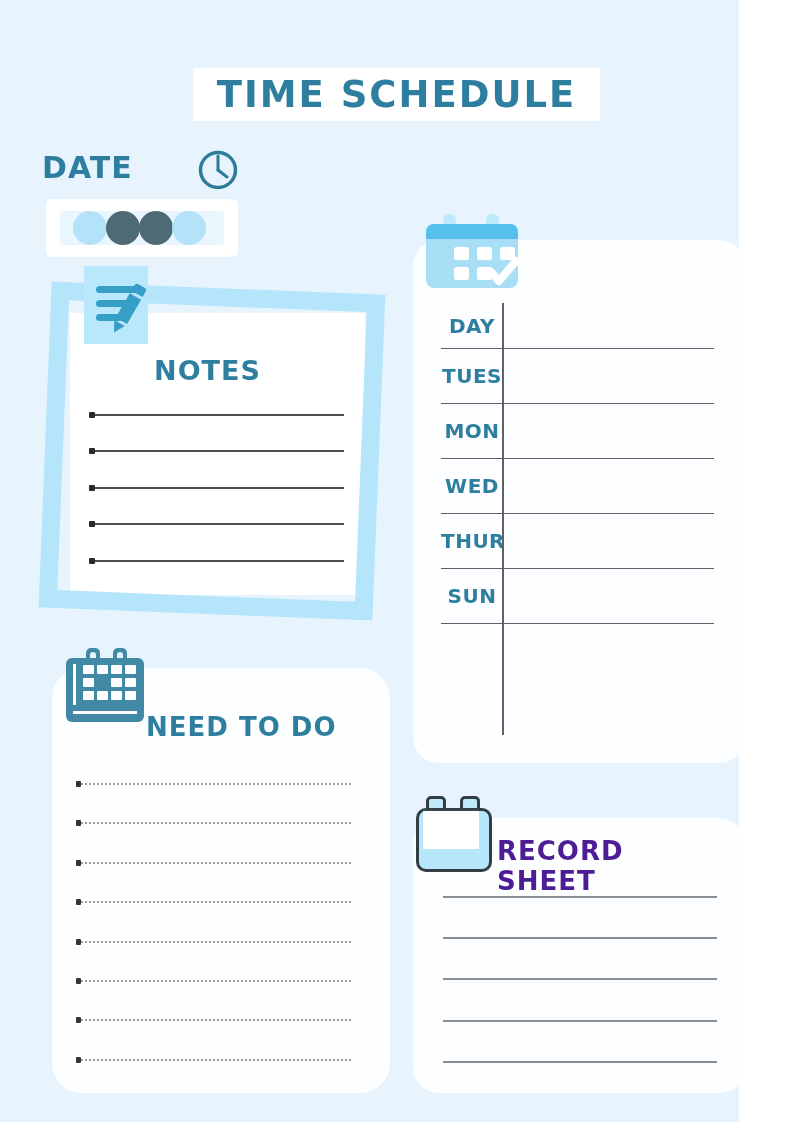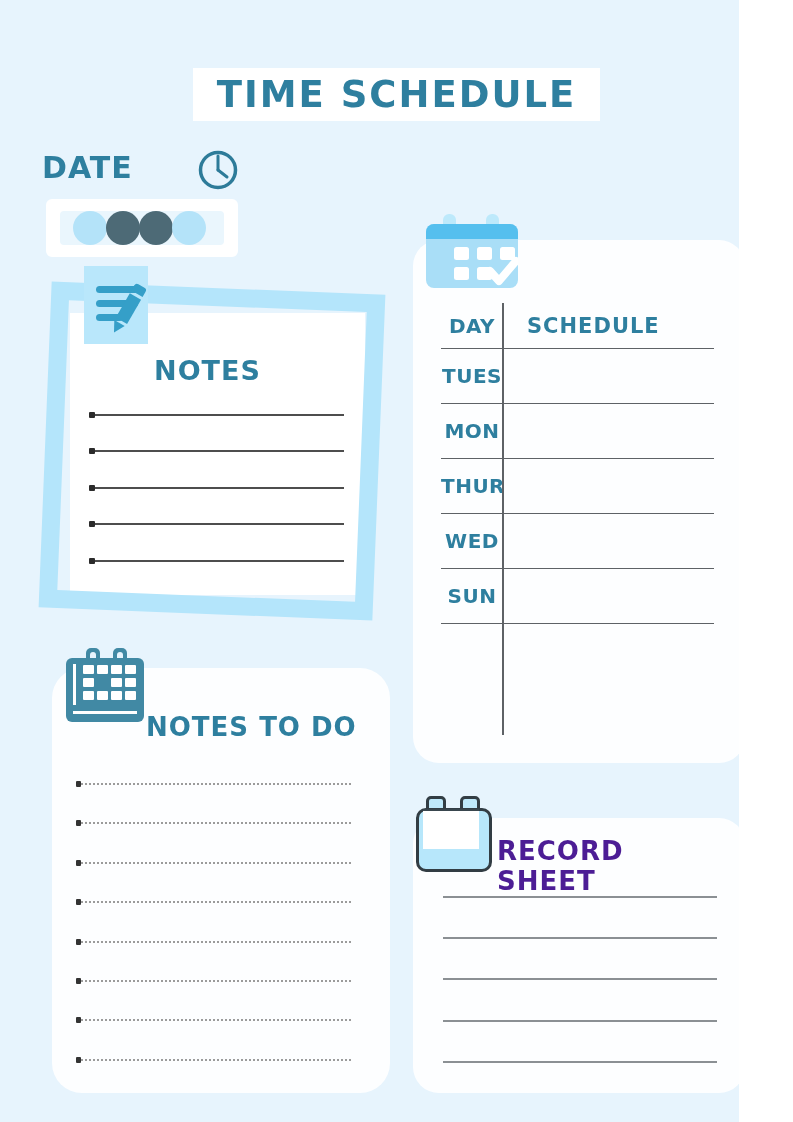--- a/index.html
+++ b/index.html
@@ -137,55 +137,54 @@
     <span class="strip"></span>
     <span id="check-cells"><i style="left: 28px; top: 33px;"></i><i style="left: 51px; top: 33px;"></i><i style="left: 74px; top: 33px;"></i><i style="left: 28px; top: 53px;"></i><i style="left: 51px; top: 53px;"></i></span>
     <svg width="92" height="74" viewBox="0 0 92 74">
       <path d="M64 57 l9 10 l17 -20" fill="none" stroke="#ffffff" stroke-width="8" stroke-linecap="round" stroke-linejoin="round"></path>
     </svg>
   </div>
   <div class="schedule-table">
     <div class="t-vline"></div>
     <div class="t-header">
       <span class="day-cell">DAY</span>
-      <span class="sched-head">SCHEDULE</span>
     </div>
     <div id="schedule-rows">
         <div class="t-row">
           <span class="day-cell">TUES</span>
           <div class="sched-cell"></div>
         </div>
         <div class="t-row">
           <span class="day-cell">MON</span>
           <div class="sched-cell"></div>
         </div>
         <div class="t-row">
+          <span class="day-cell">WED</span>
+          <div class="sched-cell"></div>
+        </div>
+        <div class="t-row">
           <span class="day-cell">THUR</span>
-          <div class="sched-cell"></div>
-        </div>
-        <div class="t-row">
-          <span class="day-cell">WED</span>
           <div class="sched-cell"></div>
         </div>
         <div class="t-row">
           <span class="day-cell">SUN</span>
           <div class="sched-cell"></div>
         </div>
       </div>
   </div>
 
   <div class="card todo-card"></div>
   <div class="cal-grid-icon">
     <span class="peg" style="left:20px;"></span>
     <span class="peg" style="left:47px;"></span>
     <span class="cbody"></span>
     <span class="lv"></span><span class="lh"></span>
     <span id="grid-cells"><i style="left: 17px; top: 17px;"></i><i style="left: 31px; top: 17px;"></i><i style="left: 45px; top: 17px;"></i><i style="left: 59px; top: 17px;"></i><i style="left: 17px; top: 30px;"></i><i style="left: 45px; top: 30px;"></i><i style="left: 59px; top: 30px;"></i><i style="left: 17px; top: 43px;"></i><i style="left: 31px; top: 43px;"></i><i style="left: 45px; top: 43px;"></i><i style="left: 59px; top: 43px;"></i></span>
   </div>
-  <div class="todo-title">NOTES TO DO</div>
+  <div class="todo-title">NEED TO DO</div>
   <div id="todo-lines">
       <div class="todo-line" style="top: 0px;"></div>
       <div class="todo-line" style="top: 39.4px;"></div>
       <div class="todo-line" style="top: 78.8px;"></div>
       <div class="todo-line" style="top: 118.2px;"></div>
       <div class="todo-line" style="top: 157.6px;"></div>
       <div class="todo-line" style="top: 197px;"></div>
       <div class="todo-line" style="top: 236.4px;"></div>
       <div class="todo-line" style="top: 275.8px;"></div>
     </div>

